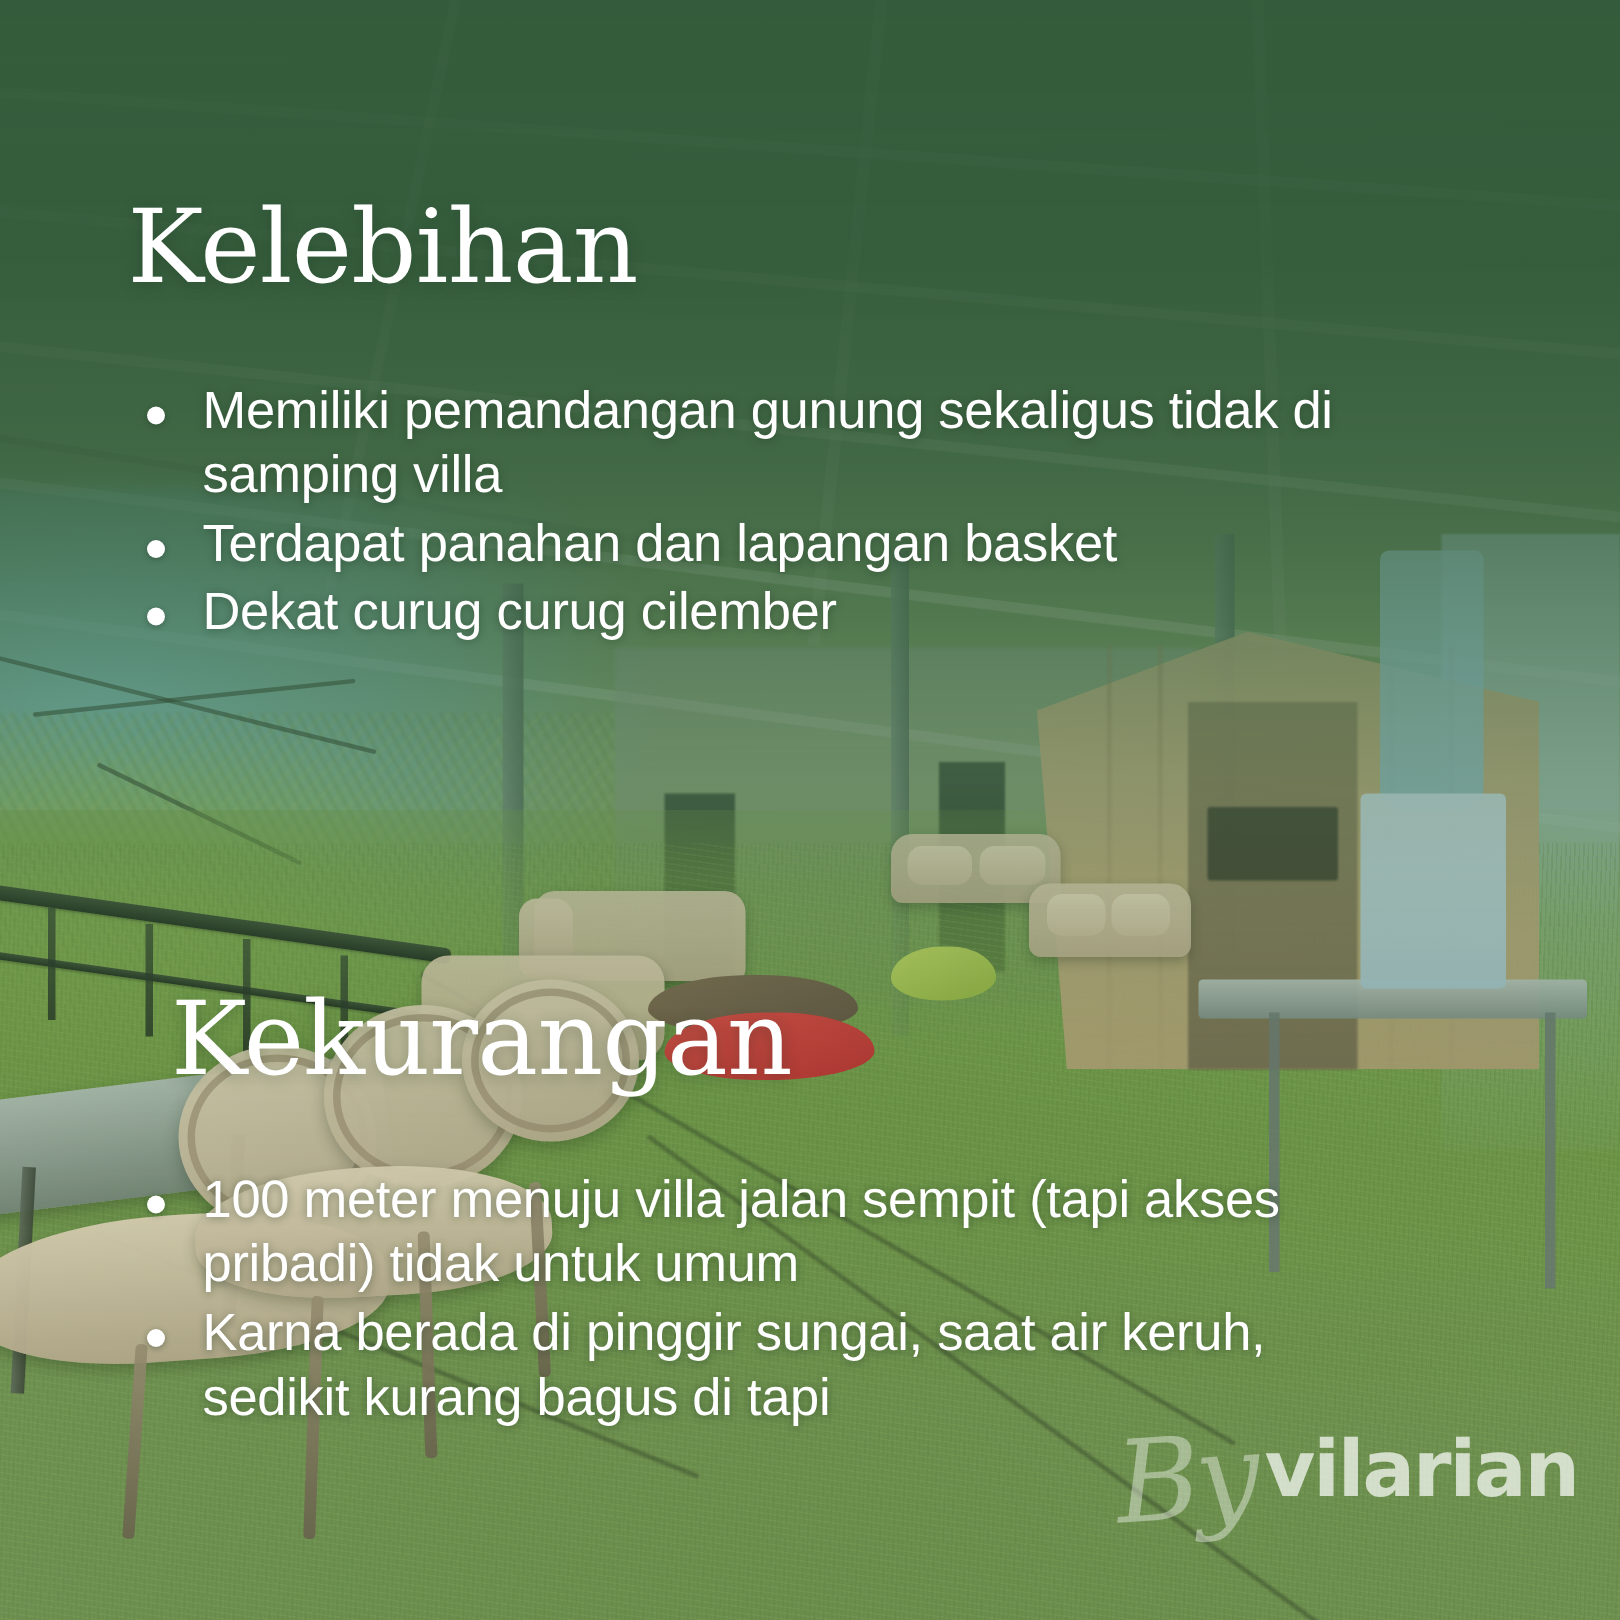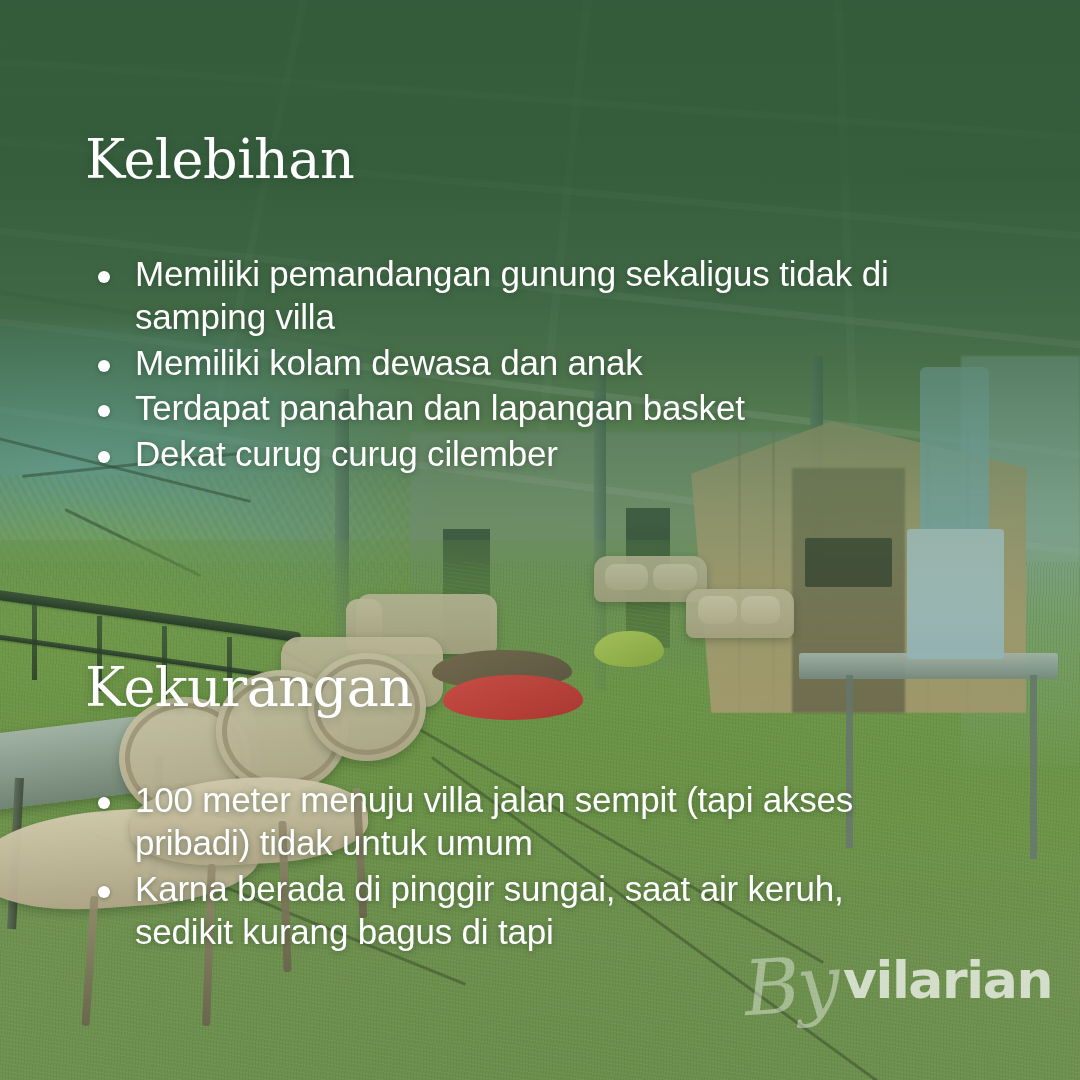--- a/index.html
+++ b/index.html
@@ -279,28 +279,28 @@
     font-size:39px; font-weight:700;
     color:#ffffff;
     letter-spacing:.2px;
     text-shadow:0 1px 4px rgba(20,44,24,.35);
   }
 
   .heading {
     position:absolute; left:85px;
     font-family:"DejaVu Serif", "Liberation Serif", serif;
     font-weight:400;
-    font-size:54px;
+    font-size:68px;
     line-height:.95;
     color:#ffffff;
     letter-spacing:-.5px;
     text-shadow:0 2px 10px rgba(22,46,26,.30);
   }
   .heading.pros { top:134px; }
-  .heading.cons { top:662px; }
+  .heading.cons { top:662px;margin-left:29px; }
 
   .list {
     position:absolute; left:90px;
     list-style:none;
     color:#ffffff;
     font-size:35px;
     line-height:1.24;
     letter-spacing:-.2px;
     font-weight:400;
     text-shadow:0 1px 6px rgba(24,48,28,.45);
@@ -453,21 +453,20 @@
     <div class="ph-soft"></div>
   </div>
 
   <div class="overlay"></div>
 
 
   <h1 class="heading pros">Kelebihan</h1>
 
   <ul class="list pros">
     <li>Memiliki pemandangan gunung sekaligus tidak di samping villa</li>
-    <li>Memiliki kolam dewasa dan anak</li>
     <li>Terdapat panahan dan lapangan basket</li>
     <li>Dekat curug curug cilember</li>
   </ul>
 
   <h1 class="heading cons">Kekurangan</h1>
 
   <ul class="list cons">
     <li>100 meter menuju villa jalan sempit (tapi akses pribadi) tidak untuk umum</li>
     <li>Karna berada di pinggir sungai, saat air keruh, sedikit kurang bagus di tapi</li>
   </ul>

